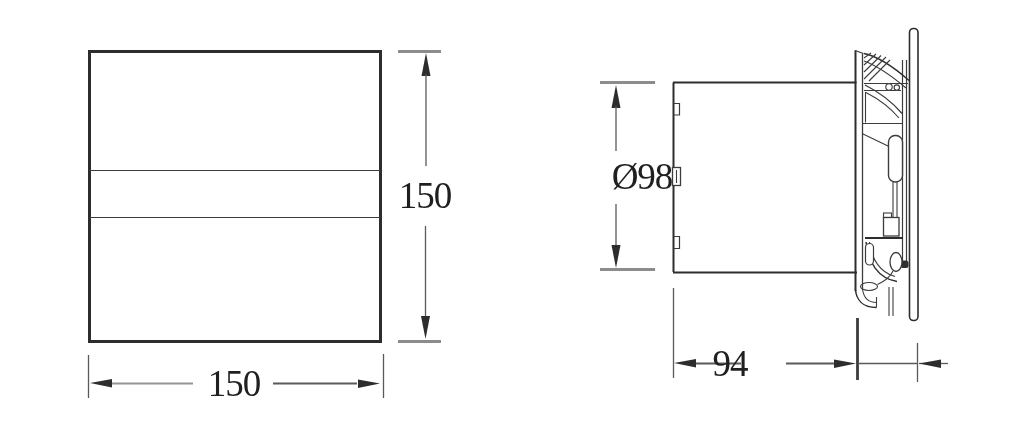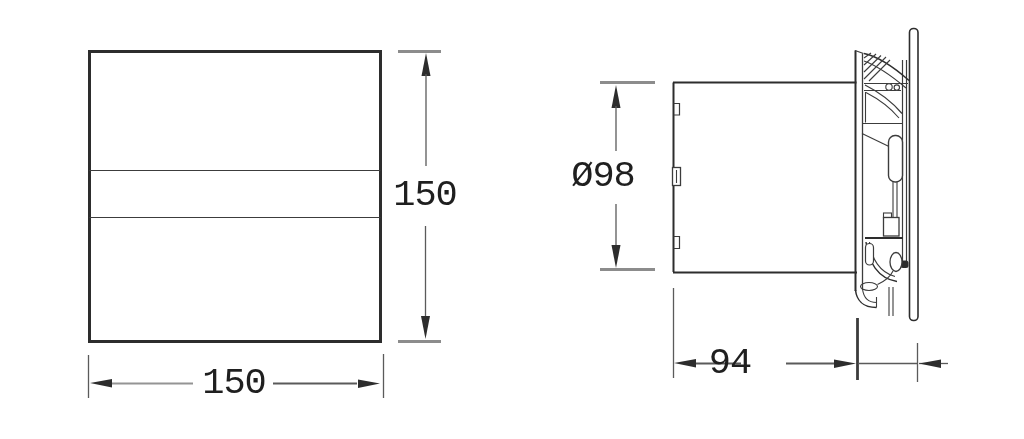--- a/index.html
+++ b/index.html
@@ -1,20 +1,20 @@
 <!DOCTYPE html>
 <html style="--line: #2d2d2d; --thin: #3c3c3c; --dim: #5a5a5a; --dimlight: #949494; --bar: #8c8c8c; --text: #1f1f1f; --bg: #ffffff;"><head>
 <meta charset="utf-8">
 <style>
   html,body{margin:0;padding:0;background:#fff;}
   .canvas{
     position:relative;
     width:1004px;height:439px;
     background:var(--bg,#fff);
-    font-family:Liberation Mono, monospace;
+    font-family:Liberation Serif, serif;
     overflow:hidden;
   }
   svg{position:absolute;left:0;top:0;}
   svg *{fill:none;}
   .geo   {stroke:var(--line,#2d2d2d);}
   .thin  {stroke:var(--thin,#3c3c3c);}
   .dim   {stroke:var(--dim,#5a5a5a);}
   .dimlt {stroke:var(--dimlight,#949494);}
   .bar   {stroke:var(--bar,#8c8c8c);stroke-width:3;}
   .w11{stroke-width:1.1;} .w12{stroke-width:1.2;} .w13{stroke-width:1.3;}
@@ -148,17 +148,17 @@
       <path d="M917.5,343 V382" class="dim w13"></path>
       <path d="M919,363.5 H948" class="dim w13"></path>
       <polygon points="919,363.5 941,359.5 941,368" class="arrow"></polygon>
     </g>
   </svg>
 
   <span class="dim-label" style="left:425px;top:195px;">150</span>
 
   <span class="dim-label" style="left:234px;top:383px;">150</span>
 
-  <span class="dim-label" style="left:603px;top:176px;">Ø98</span>
+  <span class="dim-label" style="left:642px;top:176px;">Ø98</span>
 
   <span class="dim-label" style="left:730px;top:363px;">94</span>
 
 </div>
 
 </body></html>

